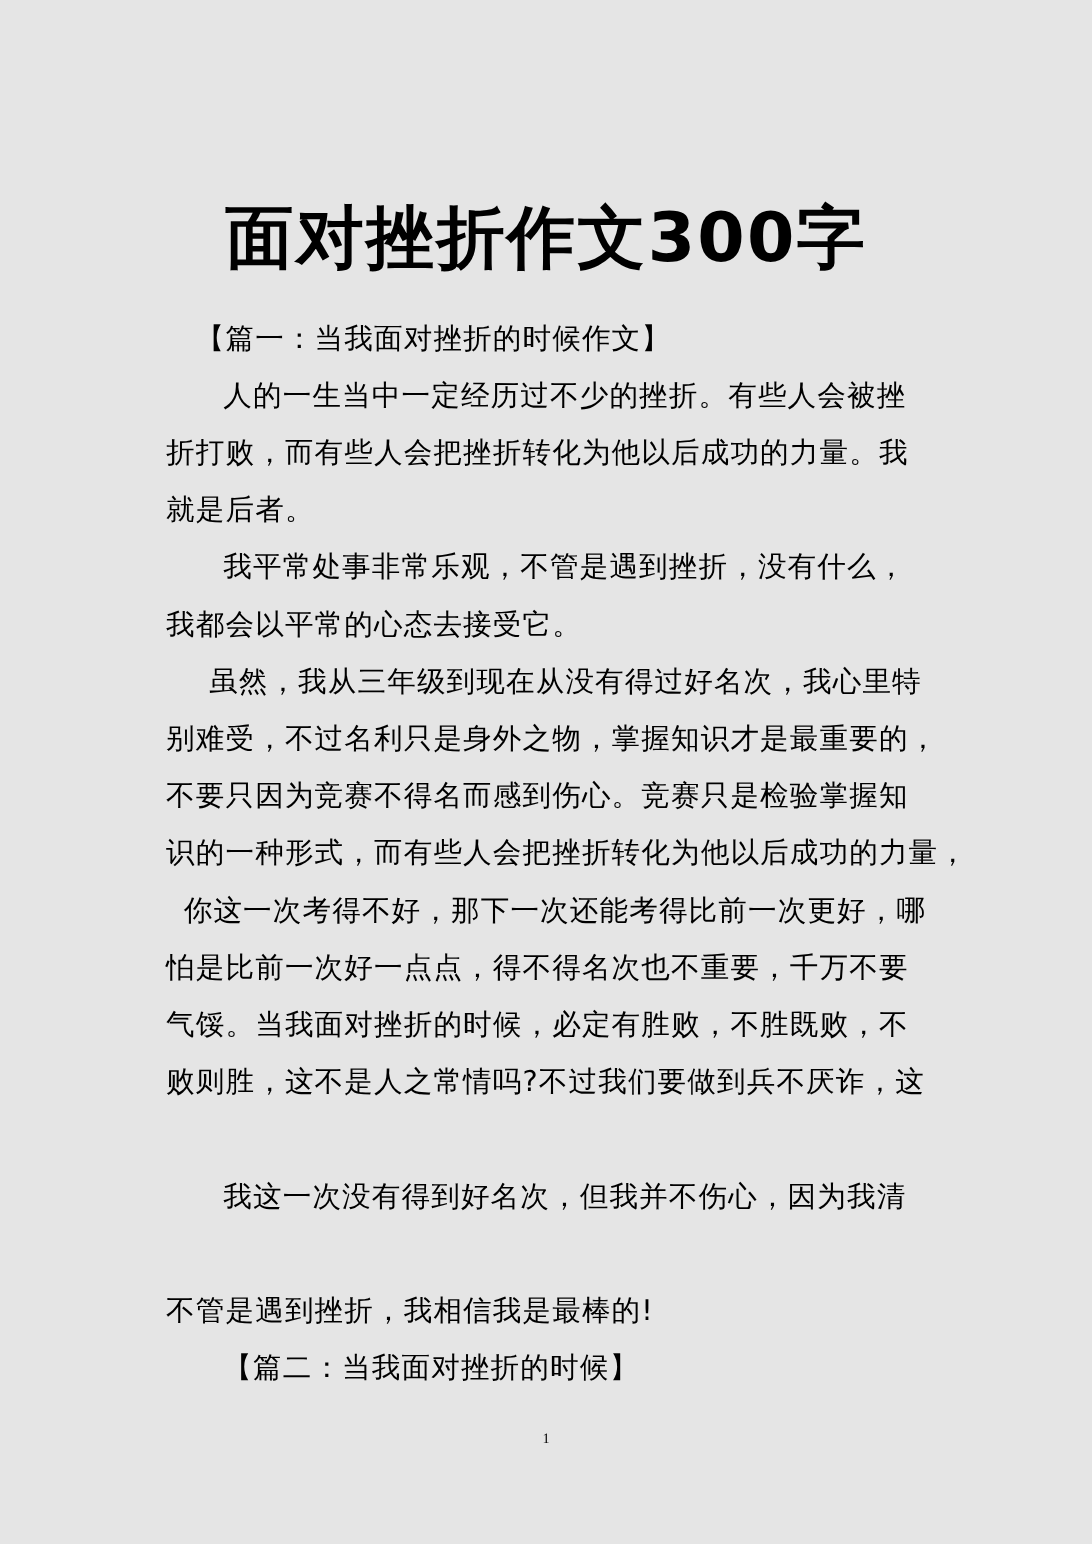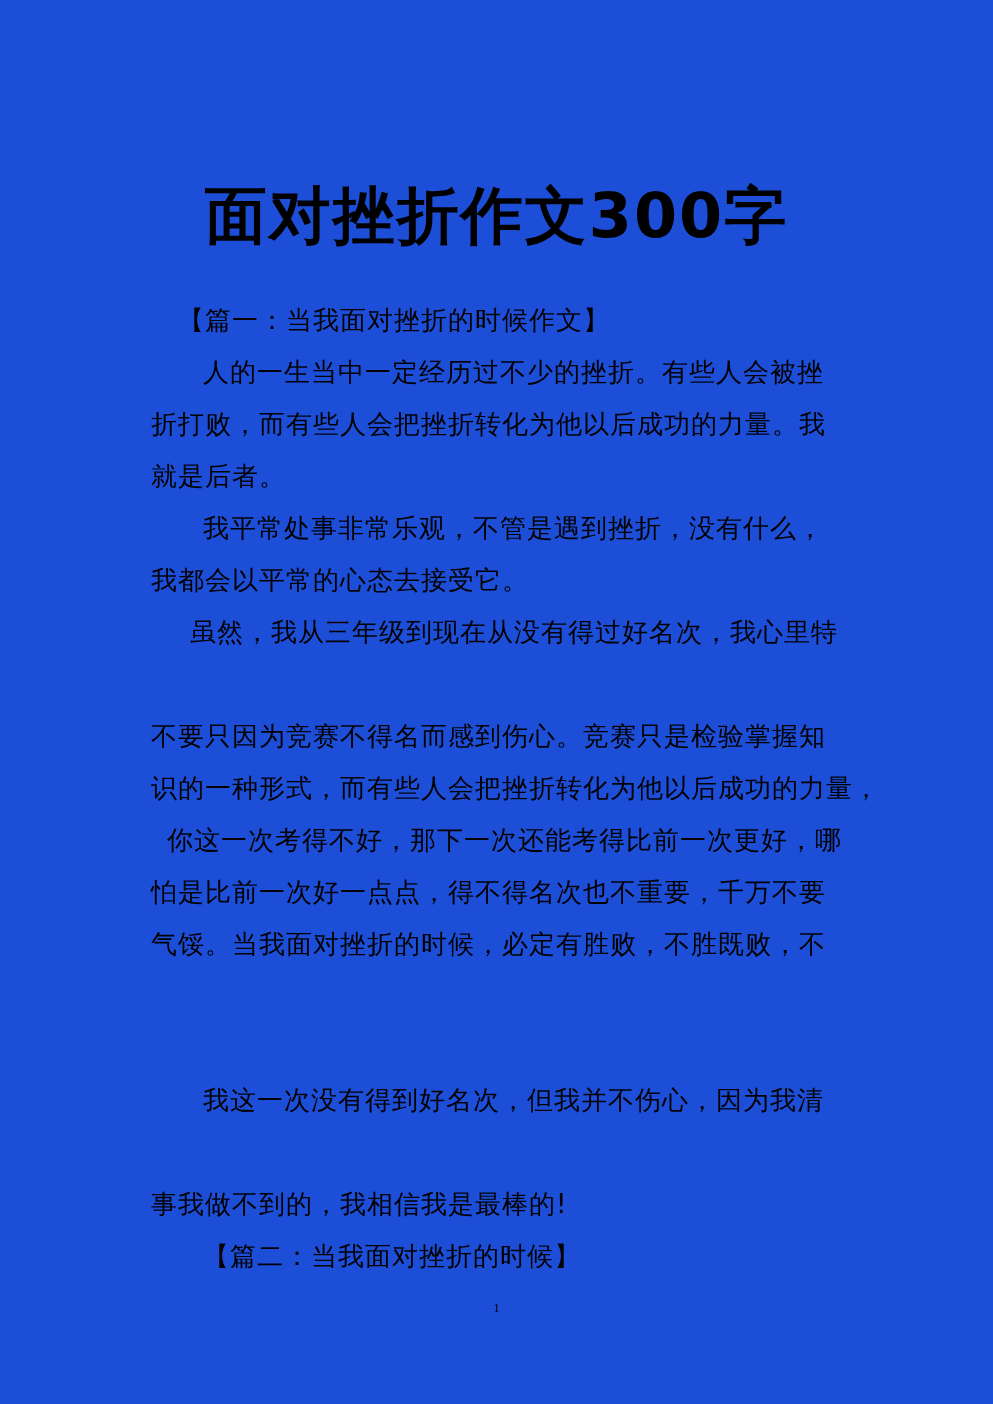--- a/index.html
+++ b/index.html
@@ -1,55 +1,56 @@
 <!DOCTYPE html>
 <html><head>
   <meta charset="utf-8">
   <style>
     html, body { margin: 0; padding: 0; background: #ffffff; }
     body {
       width: 993px; height: 1404px; position: relative; overflow: hidden;
       font-family: "DejaVu Serif", "Liberation Serif", serif;
       color: #000000;
     }
-    .page { position: absolute; left: 0; top: 0; width: 993px; height: 1404px; background: #1d4ed8; }
+    .page { position: absolute; left: 0; top: 0; width: 993px; height: 1404px; background: #e5e5e5; }
     .title {
       position: absolute; left: 0; top: 176px; width: 993px; text-align: center;
       font-size: 62px; line-height: 80px; font-weight: bold; letter-spacing: 2px;
       font-family: "DejaVu Sans", "Liberation Sans", sans-serif;
     }
     .line {
       position: absolute; left: 151px; white-space: nowrap;
       font-size: 26px; line-height: 36px;
       font-family: "DejaVu Sans", "Liberation Sans", sans-serif;
       letter-spacing: 1px;
-      margin-top: 12px;
     }
     .pagenum {
       position: absolute; left: 0; width: 993px; top: 1300px; text-align: center;
       font-size: 13px; line-height: 16px;
       font-family: "Liberation Serif", serif;
     }
   </style>
 </head>
 <body>
 
 <div class="page">
   <div class="title">面对挫折作文300字</div>
 
   <div class="line" style="left:178px; top:290px;">【篇一：当我面对挫折的时候作文】</div>
   <div class="line" style="left:203px; top:342px;">人的一生当中一定经历过不少的挫折。有些人会被挫</div>
   <div class="line" style="left:151px; top:394px;">折打败，而有些人会把挫折转化为他以后成功的力量。我</div>
   <div class="line" style="left:151px; top:446px;">就是后者。</div>
   <div class="line" style="left:203px; top:498px;">我平常处事非常乐观，不管是遇到挫折，没有什么，</div>
   <div class="line" style="left:151px; top:550px;">我都会以平常的心态去接受它。</div>
   <div class="line" style="left:190px; top:602px;">虽然，我从三年级到现在从没有得过好名次，我心里特</div>
+  <div class="line" style="left:151px; top:654px;">别难受，不过名利只是身外之物，掌握知识才是最重要的，</div>
   <div class="line" style="left:151px; top:706px;">不要只因为竞赛不得名而感到伤心。竞赛只是检验掌握知</div>
   <div class="line" style="left:151px; top:758px;">识的一种形式，而有些人会把挫折转化为他以后成功的力量，</div>
   <div class="line" style="left:167px; top:810px;">你这一次考得不好，那下一次还能考得比前一次更好，哪</div>
   <div class="line" style="left:151px; top:862px;">怕是比前一次好一点点，得不得名次也不重要，千万不要</div>
   <div class="line" style="left:151px; top:914px;">气馁。当我面对挫折的时候，必定有胜败，不胜既败，不</div>
+  <div class="line" style="left:151px; top:966px;">败则胜，这不是人之常情吗?不过我们要做到兵不厌诈，这</div>
   <div class="line" style="left:203px; top:1070px;">我这一次没有得到好名次，但我并不伤心，因为我清</div>
-  <div class="line" style="left:151px; top:1174px;">事我做不到的，我相信我是最棒的!</div>
+  <div class="line" style="left:151px; top:1174px;">不管是遇到挫折，我相信我是最棒的!</div>
   <div class="line" style="left:203px; top:1226px;text-align:right;">【篇二：当我面对挫折的时候】</div>
 
   <div class="pagenum">1</div>
 </div>
 
 </body></html>

